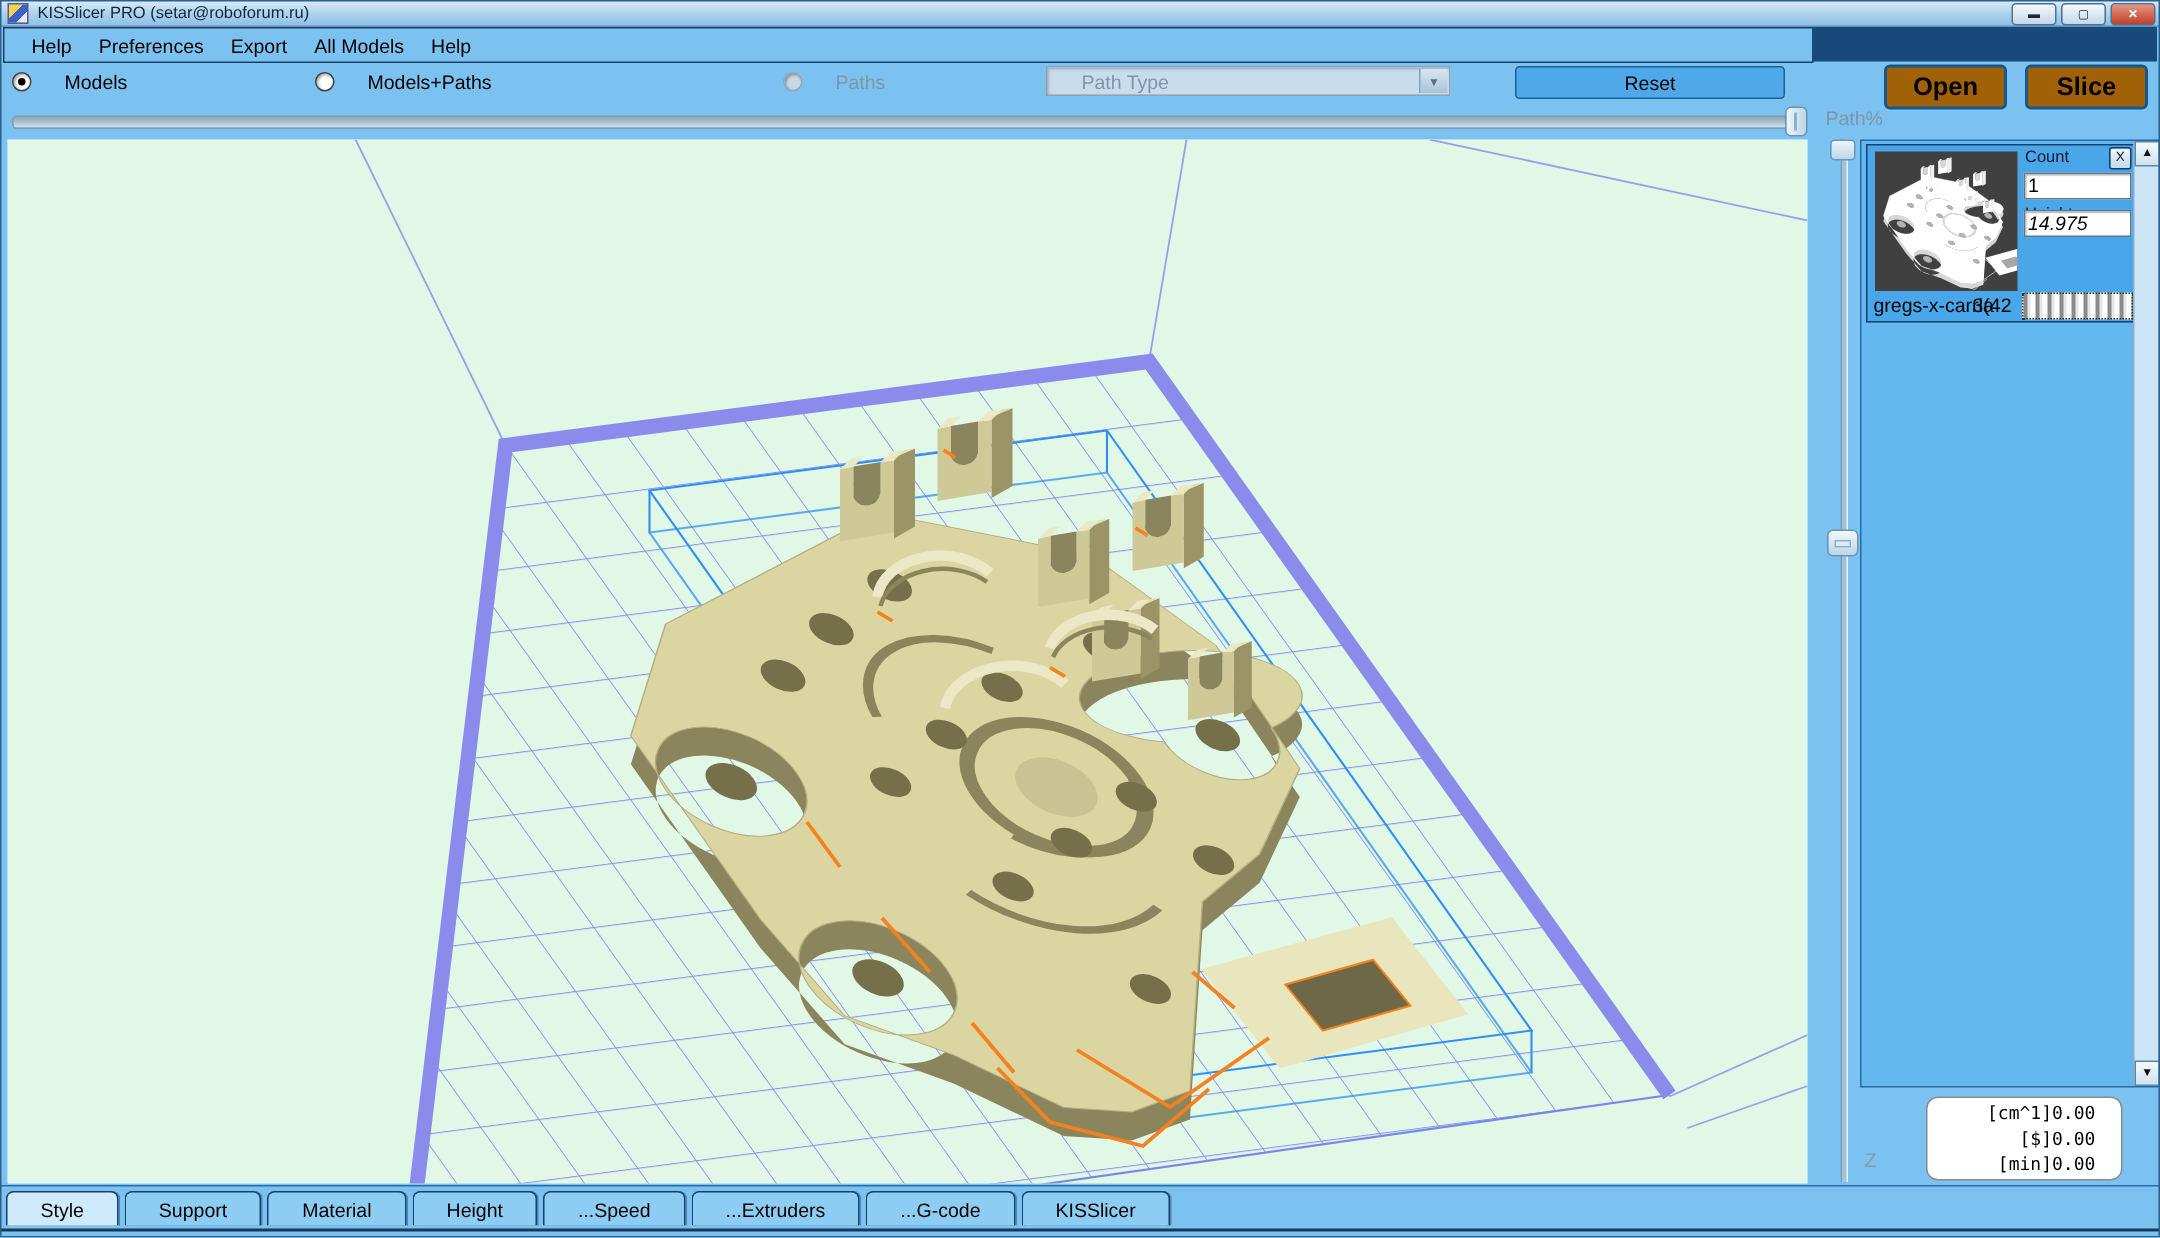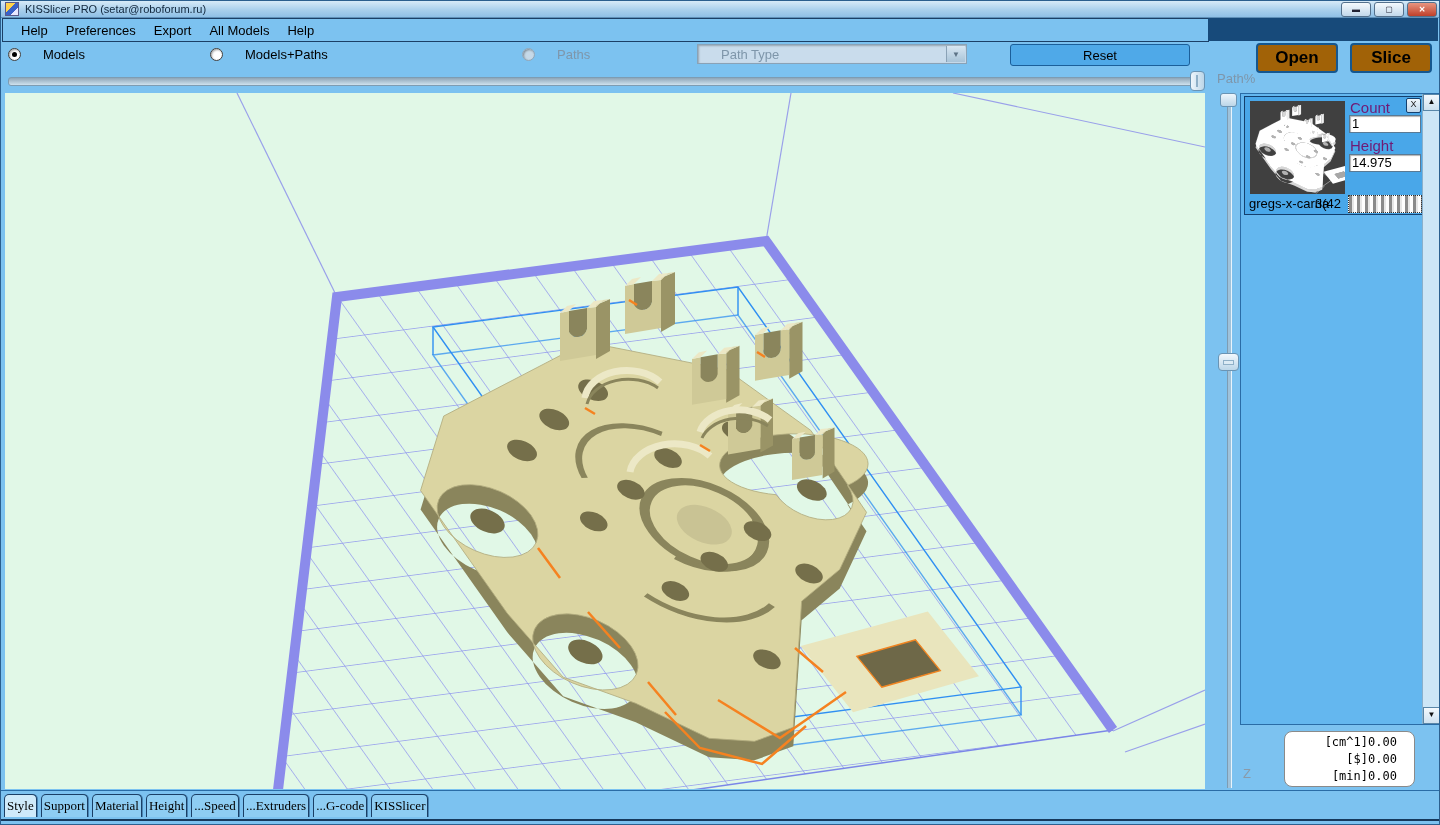--- a/index.html
+++ b/index.html
@@ -69,21 +69,21 @@
 
   
   .panel{left:1240px;top:93px;width:200px;height:632px;background:#64b7ef;
     border:1px solid #2a6ca6;box-sizing:border-box;}
   .model-card{position:absolute;left:3px;top:2px;width:178px;height:117px;background:#49a7e9;
     border:1px solid #14406e;}
   .thumb{position:absolute;left:5px;top:4px;width:95px;height:93px;background:#404040;overflow:hidden;}
   .card-close{position:absolute;right:2px;top:1px;width:13px;height:13px;border:1px solid #14406e;
     border-radius:2px;background:linear-gradient(#f0f7fc,#c2d8ea);font-size:9px;line-height:11px;
     text-align:center;color:#222;}
-  .card-lbl{position:absolute;left:105px;font-size:15px;color:#701a75;}
+  .card-lbl{position:absolute;left:105px;font-size:11px;color:#0f172a;}
   .card-input{position:absolute;left:104px;width:66px;height:16px;background:#fff;border:1px solid #5a7a94;
     box-shadow:inset 1px 1px 1px rgba(0,0,0,.3);font-size:13px;padding:0 2px;font-family:"Liberation Sans",sans-serif;}
   .model-name{position:absolute;left:4px;top:99px;width:100px;font-size:13px;white-space:nowrap;}
   .model-name .ovl{position:absolute;left:66px;top:0;}
   .stripes{position:absolute;left:103px;top:98px;width:72px;height:16px;border:1px dotted #333;
     background:repeating-linear-gradient(90deg,#8a8a8a 0 3px,#e6e6e6 3px 5px,#fdfdfd 5px 8px);}
   .panel-scroll{position:absolute;right:0;top:0;width:16px;height:100%;background:#cde6f6;
     border-left:1px solid #8ab0cc;}
   .scroll-btn{position:absolute;left:0;width:15px;height:15px;background:linear-gradient(#f4f9fd,#cfe2f0);
     border:1px solid #5a87a8;font-size:8px;line-height:14px;text-align:center;color:#111;}
@@ -93,22 +93,22 @@
     border-radius:8px;font-family:"DejaVu Sans Mono",monospace;font-size:12px;
     display:flex;flex-direction:column;justify-content:center;padding-right:8px;box-sizing:border-box;}
   .stat-row{display:flex;justify-content:flex-end;line-height:17px;}
   .stat-unit{text-align:right;}
   .stat-val{width:38px;}
   .z-label{left:1243px;top:766px;font-size:13px;color:#8a9aa8;}
 
   
   .tabbar{left:0;top:790px;width:1440px;height:35px;background:#7cc2f0;border-top:1px solid #2a6ca6;}
   .tabs{position:absolute;left:4px;top:3px;display:flex;gap:4px;}
-  .tab{height:22px;padding:0 2px;background:#8ecdf3;border:1px solid #1b3f66;border-bottom:none;
-    border-radius:5px 5px 0 0;font-size:13px;display:flex;align-items:center;box-shadow:1px 0 0 #4a86b4;font-family:Liberation Serif, serif;}
+  .tab{height:22px;padding:0 22px;background:#8ecdf3;border:1px solid #1b3f66;border-bottom:none;
+    border-radius:5px 5px 0 0;font-size:13px;display:flex;align-items:center;box-shadow:1px 0 0 #4a86b4;}
   .tab.active{background:#cfeafa;}
   .tab-underline{position:absolute;left:0;top:28px;width:1440px;height:2px;background:#16395c;}
 </style>
 </head>
 <body>
 
 <div class="abs titlebar">
   <div class="app-icon"></div>
   <div class="title-text">KISSlicer PRO (setar@roboforum.ru)</div>
   <div class="winbtns">
@@ -268,21 +268,21 @@
   <div class="model-card">
     <div class="thumb">
       <svg viewBox="420 250 470 520" width="95" height="93" style="filter:grayscale(1) brightness(1.6) contrast(1.05);">
         <use href="#model3d"></use>
       </svg>
     </div>
     <div class="card-close">X</div>
     <div class="card-lbl" style="top:2px;">Count</div>
     <div class="card-input" style="top:18px;">1</div>
     <div class="card-lbl" style="top:40px;">Height</div>
-    <div class="card-input" style="top:57px;">14.975</div>
+    <div class="card-input" style="top:43px;font-style:italic;">14.975</div>
     <div class="model-name">
       <span>gregs-x-carria</span>
       <span class="ovl">3(42</span>
     </div>
     <div class="stripes"></div>
   </div>
   <div class="panel-scroll">
     <div class="scroll-btn" style="top:0;"><span>▲</span></div>
     <div class="scroll-btn" style="bottom:0;"><span>▼</span></div>
   </div>

